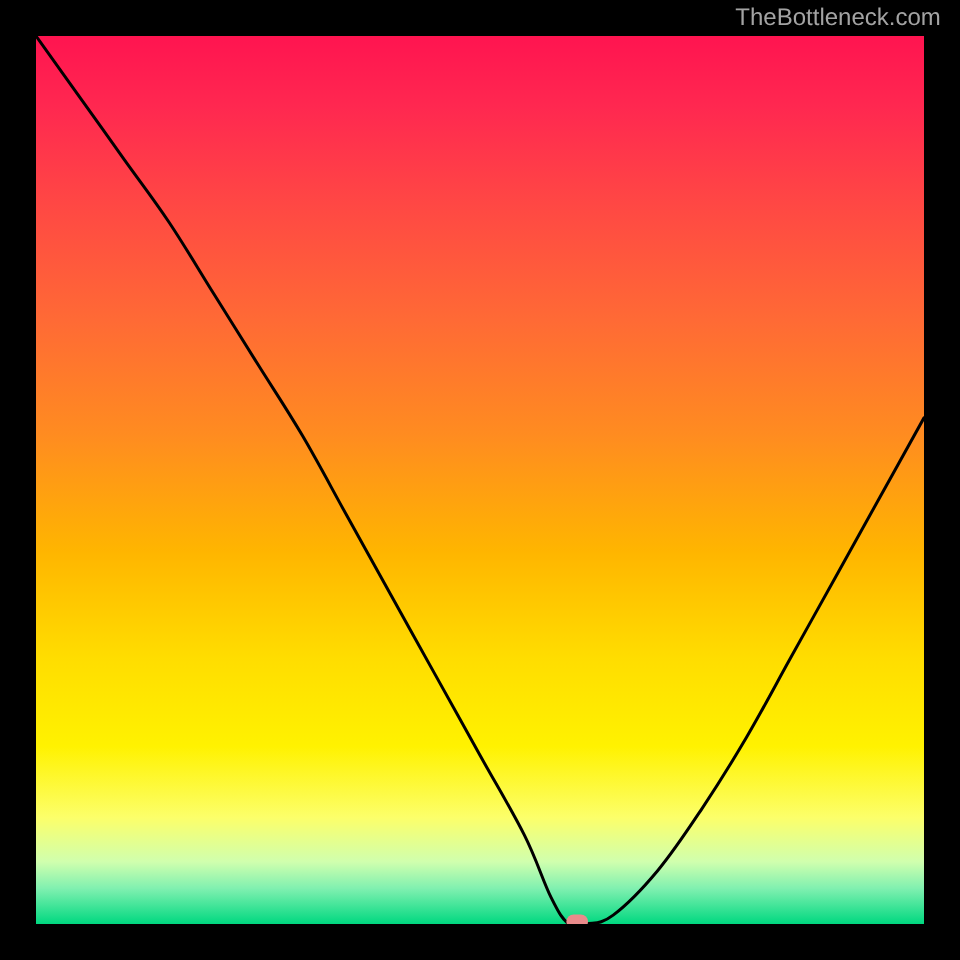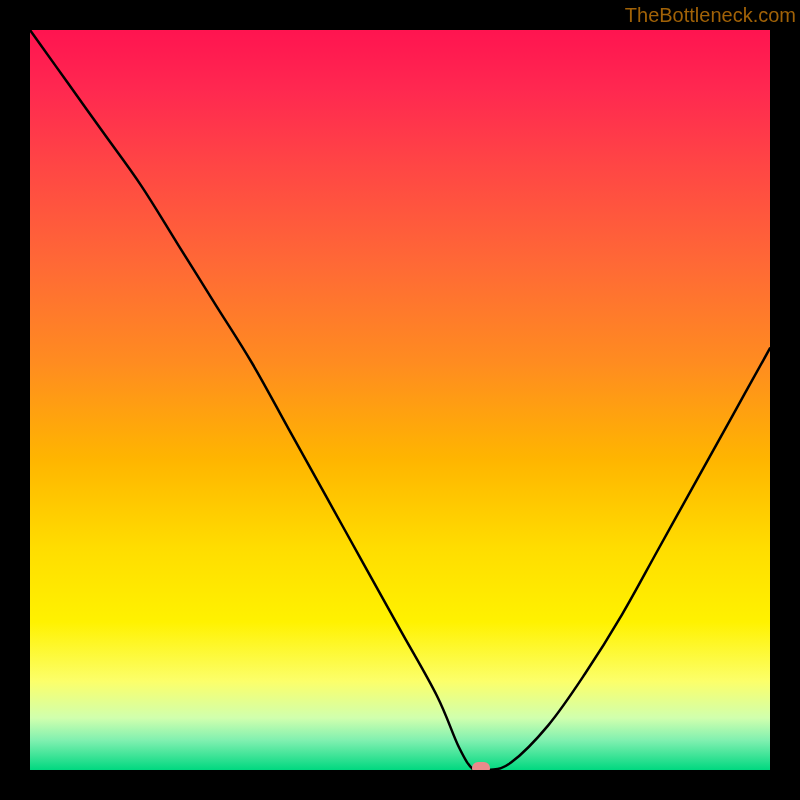--- a/index.html
+++ b/index.html
@@ -7,22 +7,22 @@
     padding: 0;
     width: 800px;
     height: 800px;
     background: #000;
     position: relative;
     font-family: Arial, sans-serif;
   }
   .attribution {
     position: absolute;
     top: 4px;
-    right: 4px;
-    color: #a16207;
+    right: 16px;
+    color: #a3a3a3;
     font-size: 20px;
     font-weight: 500;
     z-index: 10;
   }
   .plot-area {
     position: absolute;
     left: 30px;
     top: 30px;
     width: 740px;
     height: 740px;

